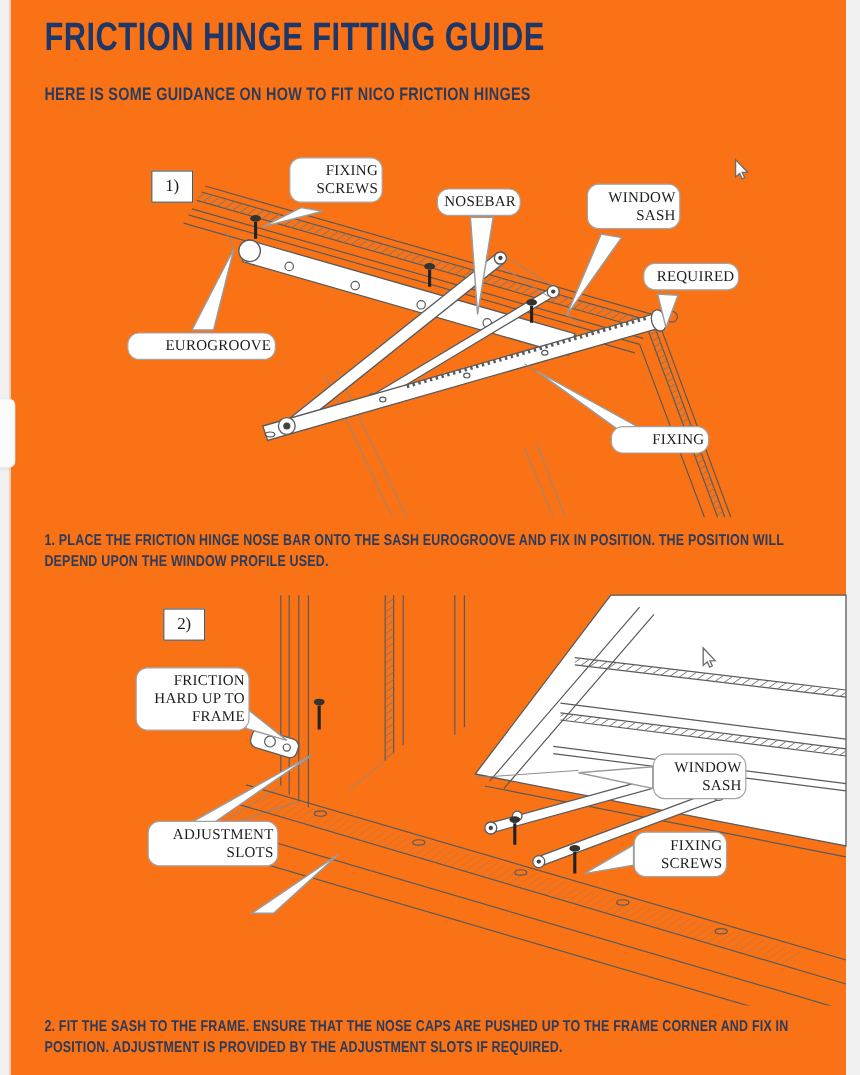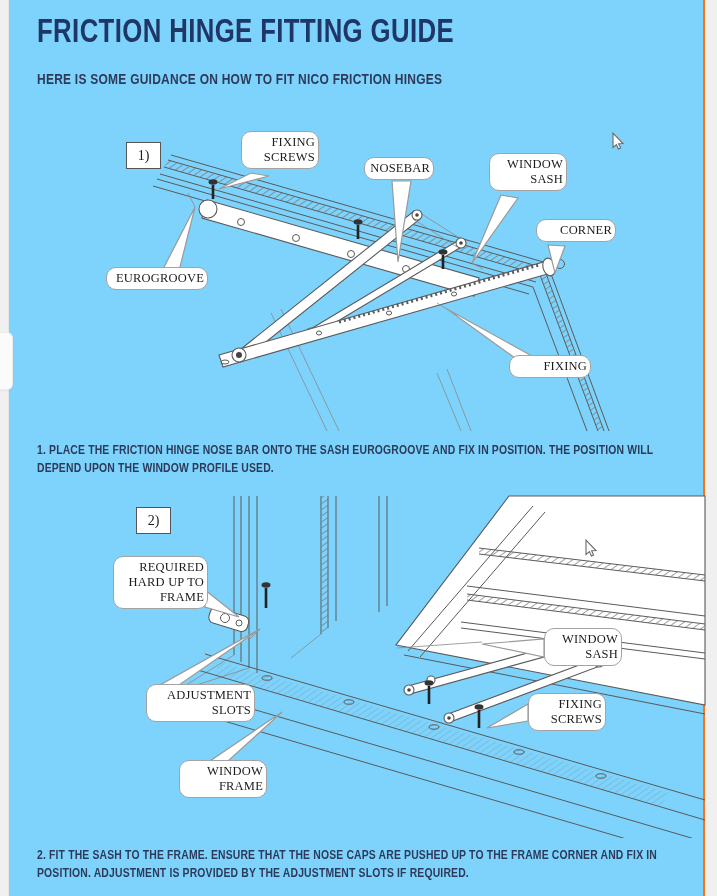--- a/index.html
+++ b/index.html
@@ -1,19 +1,19 @@
 <!DOCTYPE html>
 <html><head>
 <meta charset="utf-8">
 <style>
   * { margin:0; padding:0; box-sizing:border-box; }
   html,body { width:717px; height:896px; overflow:hidden;
     background:#f0f0f0; font-family:"Liberation Sans", sans-serif; }
   .page { position:absolute; left:8px; top:0; width:697px; height:896px;
-    background:#7dd3fc; border-left:1px solid #e6e6e6; border-right:2px solid #f97316; }
+    background:#f97316; border-left:1px solid #e6e6e6; border-right:2px solid #f97316; }
   .edge-tab { position:absolute; left:0; top:332px; width:13px; height:58px;
     background:#fbfbfb; border:1px solid #ececec; border-left:none;
     border-radius:0 6px 6px 0; box-shadow:0 1px 2px rgba(0,0,0,.05); }
   .title { position:absolute; left:28px; top:12px; white-space:nowrap;
     font-size:33px; font-weight:bold; color:#1e3766; letter-spacing:.5px;
     transform:scaleX(.78); transform-origin:0 0; }
   .subtitle { position:absolute; left:28px; top:70px; white-space:nowrap;
     font-size:15px; font-weight:bold; color:#2e3a59; letter-spacing:.3px;
     transform:scaleX(.8); transform-origin:0 0; }
   .caption { position:absolute; left:28px; width:828px; font-size:13px;
@@ -29,27 +29,27 @@
     font-size:12.5px; line-height:15px; text-align:right; padding:3px 3px;
     letter-spacing:.2px; }
   .stepbox { position:absolute; width:35px; height:27px; background:#fff;
     border:1.2px solid #555; color:#1c1c1c; font-family:"Liberation Serif", serif;
     font-size:14px; text-align:center; line-height:25px; }
   
   .co-fix1 { left:232px; top:16px;  width:78px; }
   .co-nosebar { left:355px; top:42px; width:70px; }
   .co-sash1 { left:480px; top:38px; width:78px; }
   .co-nosecap { left:527px; top:104px; width:80px; }
-  .co-euro { left:97px;  top:152px; width:102px; }
+  .co-euro { left:97px;  top:162px; width:124px; }
   .co-channel { left:500px; top:240px; width:82px; }
   .sb1 { left:117px; top:27px; }
   
   .co-nchard { left:104px; top:66px; width:95px; }
   .co-sash2 { left:535px; top:138px; width:78px; }
-  .co-adj { left:114px; top:194px; width:109px;margin-left:23px; }
+  .co-adj { left:114px; top:194px; width:109px; }
   .co-fix2 { left:519px; top:203px; width:78px; }
   .co-wframe { left:170px; top:270px; width:88px; }
   .sb2 { left:127px; top:17px; }
   .ln { stroke:#5a5a5a; stroke-width:1; fill:none; }
   .lt { stroke:#8a8a8a; stroke-width:.8; fill:none; }
   .bar { fill:#ffffff; stroke:#5a5a5a; stroke-width:1.1; }
   .funnel { fill:#ffffff; stroke:#9a9a9a; stroke-width:1.2; }
   .screw { stroke:#222; stroke-width:2.6; }
   .screwhead { fill:#333; }
   .hole { fill:none; stroke:#5a5a5a; stroke-width:1; }
@@ -130,21 +130,21 @@
       <polygon class="funnel" points="151,160 169,160 186,92"></polygon>
       <polygon class="funnel" points="506,243 523,241 438,194"></polygon>
       <path class="lt" d="M186,92 L179,78 M463,148 L474,154 M438,194 L428,188"></path>
 
       <polygon class="cursor" points="604,18 604,32.5 607.4,29.6 609.4,34 611.6,33 609.6,28.7 614,28.5"></polygon>
     </svg>
     <div class="stepbox sb1">1)</div>
     <div class="callout co-fix1">FIXING SCREWS</div>
     <div class="callout co-nosebar">NOSEBAR</div>
     <div class="callout co-sash1">WINDOW SASH</div>
-    <div class="callout co-nosecap">CORNER</div>
+    <div class="callout co-nosecap">REQUIRED</div>
     <div class="callout co-euro">EUROGROOVE</div>
     <div class="callout co-channel">FIXING</div>
   </div>
 
   <p class="caption cap1">1. PLACE THE FRICTION HINGE NOSE BAR ONTO THE SASH EUROGROOVE AND FIX IN POSITION. THE POSITION WILL DEPEND UPON THE WINDOW PROFILE USED.</p>
 
   <div class="diagram d2">
     <svg width="698" height="348" viewBox="0 0 698 348">
 
       <path class="ln" d="M225,6 L225,165 M232,6 L232,172 M240,6 L240,178 M248,6 L248,183"></path>
@@ -201,24 +201,23 @@
       <polygon class="funnel" points="196,100 196,117 230,127"></polygon>
       <polygon class="funnel" points="151,195 170,195 251,139"></polygon>
       <polygon class="funnel" points="201,271 219,271 273,222"></polygon>
       <polygon class="funnel" points="535,149 535,167 473,154"></polygon>
       <polygon class="funnel" points="519,214 519,231 478,238"></polygon>
       <path class="lt" d="M473,152 L388,158 M251,139 L240,150"></path>
 
       <polygon class="cursor" points="577,50 577,64.5 580.4,61.6 582.4,66 584.6,65 582.6,60.7 587,60.5"></polygon>
     </svg>
     <div class="stepbox sb2">2)</div>
-    <div class="callout co-nchard">REQUIRED HARD UP TO FRAME</div>
+    <div class="callout co-nchard">FRICTION HARD UP TO FRAME</div>
     <div class="callout co-sash2">WINDOW SASH</div>
     <div class="callout co-adj">ADJUSTMENT SLOTS</div>
     <div class="callout co-fix2">FIXING SCREWS</div>
-    <div class="callout co-wframe">WINDOW FRAME</div>
   </div>
 
   <p class="caption cap2">2. FIT THE SASH TO THE FRAME. ENSURE THAT THE NOSE CAPS ARE PUSHED UP TO THE FRAME CORNER AND FIX IN POSITION. ADJUSTMENT IS PROVIDED BY THE ADJUSTMENT SLOTS IF REQUIRED.</p>
 
 </div>
 
 <div class="edge-tab"></div>
 
 </body></html>

